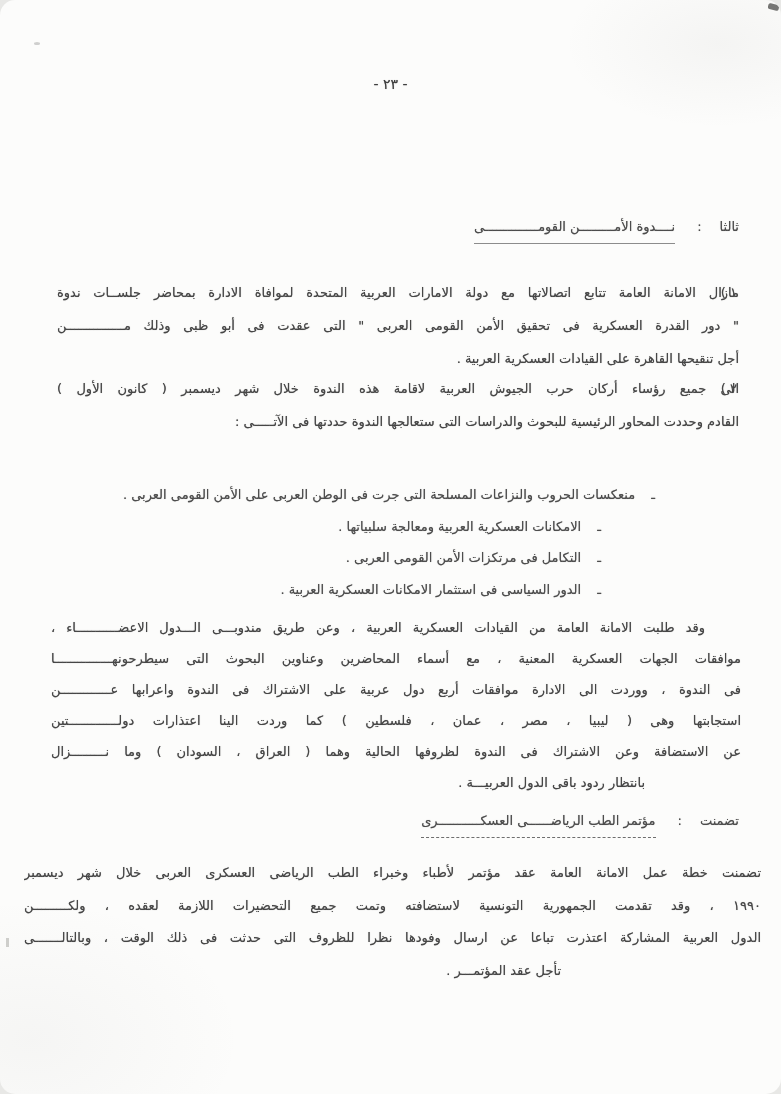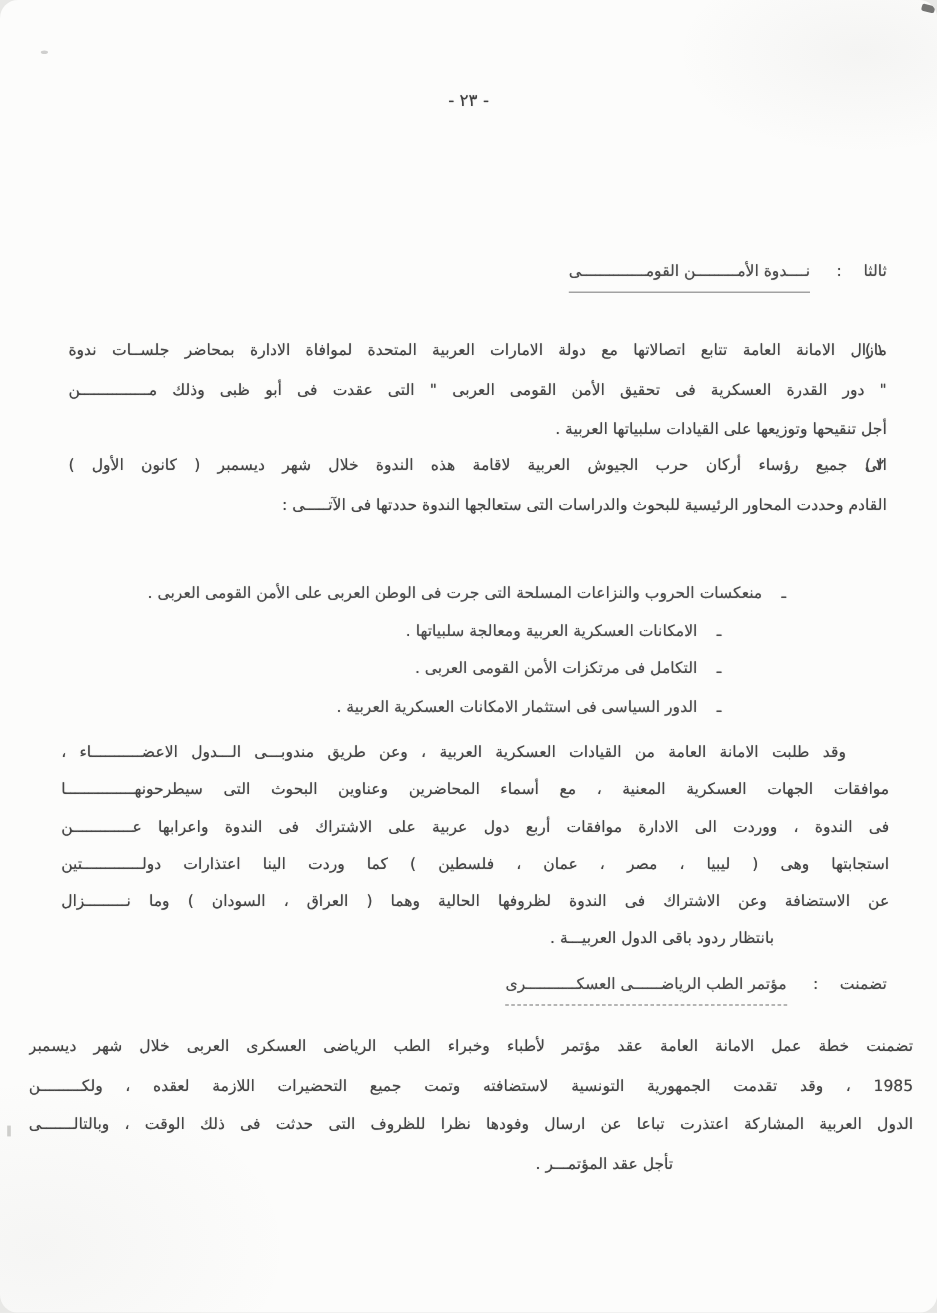--- a/index.html
+++ b/index.html
@@ -73,21 +73,21 @@
 
   <div id="h3" class="h txt">
     <span class="term">ثالثا</span><span class="colon">:</span><span class="title">نــــدوة الأمـــــــــن القومــــــــــــــى</span>
   </div>
 
   <div id="item1" class="item txt">
     <span class="marker">١ )</span>
     <div class="ilines">
       <div class="line fill">مازال الامانة العامة تتابع اتصالاتها مع دولة الامارات العربية المتحدة لموافاة الادارة بمحاضر جلســات ندوة</div>
       <div class="line fill">" دور القدرة العسكرية فى تحقيق الأمن القومى العربى "  التى عقدت فى أبو ظبى  وذلك  مـــــــــــــــن</div>
-      <div class="line short">أجل تنقيحها وتوزيعها على القيادات سلبياتها العربية .</div>
+      <div class="line short">أجل تنقيحها القاهرة على القيادات العسكرية العربية .</div>
     </div>
   </div>
 
   <div id="item2" class="item txt">
     <span class="marker">٢ )</span>
     <div class="ilines">
       <div class="line fill">الى جميع رؤساء أركان حرب الجيوش العربية لاقامة هذه الندوة خلال شهر ديسمبر  ( كانون  الأول  )</div>
       <div class="line short">القادم وحددت المحاور الرئيسية للبحوث والدراسات التى ستعالجها الندوة حددتها فى الآتـــــى :</div>
     </div>
   </div>
@@ -119,18 +119,18 @@
     <div class="line fill">عن الاستضافة وعن الاشتراك  فى الندوة لظروفها الحالية وهما  ( العراق ،  السودان )  وما نـــــــــزال</div>
     <div class="line short last">بانتظار ردود باقى الدول العربيـــة .</div>
   </div>
 
   <div id="h4" class="h txt">
     <span class="term">تضمنت</span><span class="colon">:</span><span class="title">مؤتمر الطب الرياضــــــى العسكـــــــــــرى</span>
   </div>
 
   <div id="para2" class="txt">
     <div class="line fill">تضمنت خطة عمل الامانة العامة عقد مؤتمر لأطباء وخبراء الطب الرياضى العسكرى العربى خلال شهر ديسمبر</div>
-    <div class="line fill">1985 ،  وقد تقدمت الجمهورية التونسية لاستضافته وتمت جميع التحضيرات اللازمة لعقده ،  ولكـــــــــن</div>
+    <div class="line fill">١٩٩٠ ،  وقد تقدمت الجمهورية التونسية لاستضافته وتمت جميع التحضيرات اللازمة لعقده ،  ولكـــــــــن</div>
     <div class="line fill">الدول العربية المشاركة اعتذرت تباعا عن ارسال وفودها نظرا للظروف التى حدثت فى ذلك الوقت ، وبالتالـــــــى</div>
     <div class="line short l-short">تأجل عقد المؤتمـــر .</div>
   </div>
 
 </div>
 
 </body></html>

